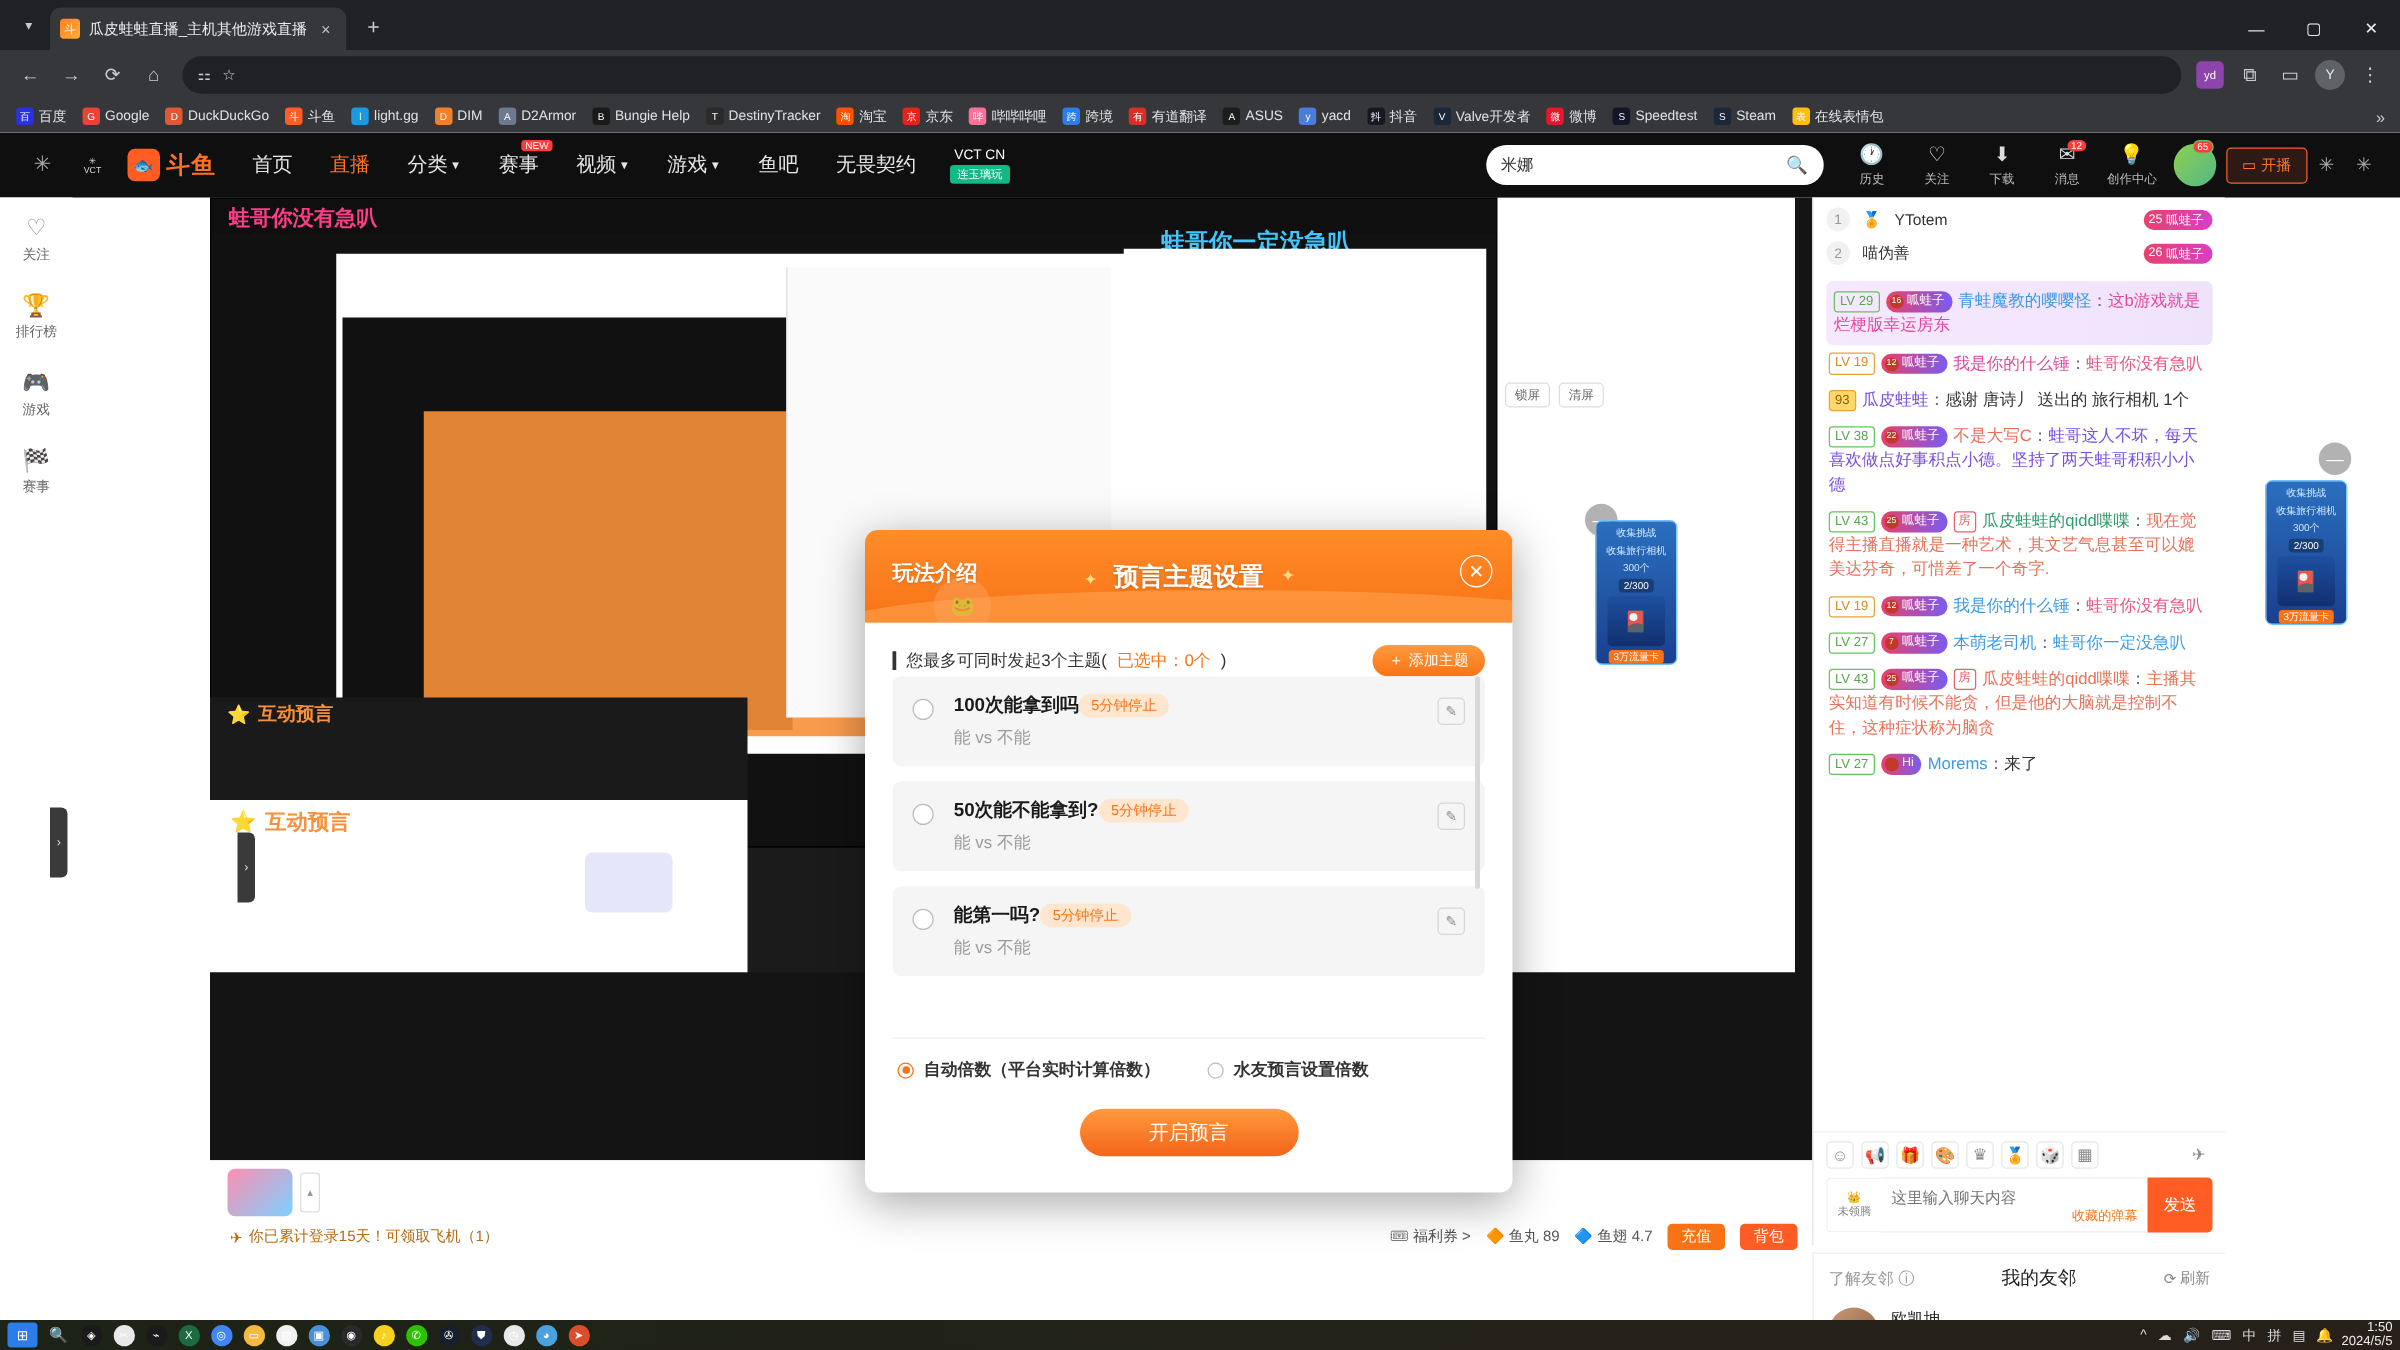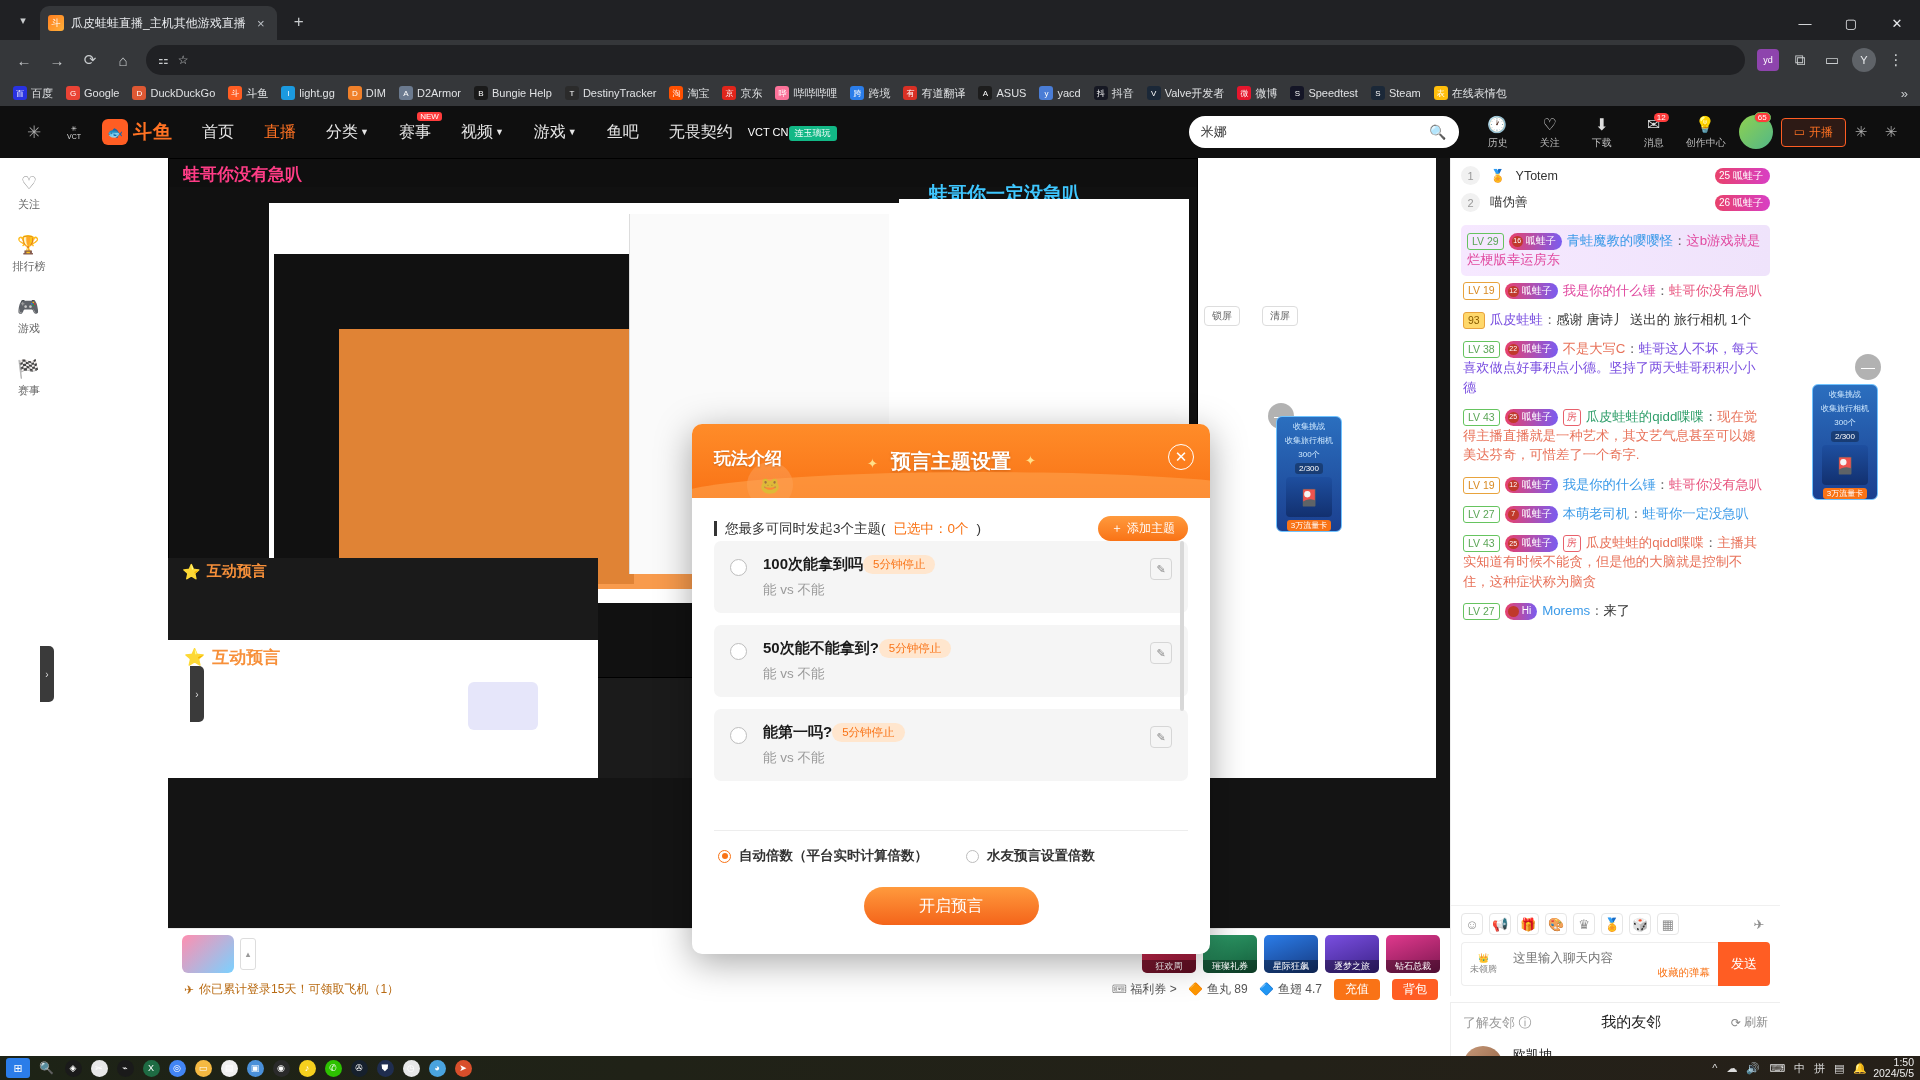--- a/index.html
+++ b/index.html
@@ -58,21 +58,21 @@
   .dy-vct { width:40px; display:flex; flex-direction:column; align-items:center; justify-content:center; color:#ddd; font-size:7px;}
   .dy-logo { display:flex; align-items:center; gap:5px; margin:0 14px 0 8px; }
   .dy-logo-mark { width:26px; height:26px; border-radius:6px; background:#ff5d23; display:flex; align-items:center;
                   justify-content:center; color:#fff; font-size:13px; }
   .dy-logo-text { color:#ff7223; font-size:19px; font-weight:bold; letter-spacing:1px; }
   .dy-nav-item { color:#e6e6e6; font-size:16px; padding:0 15px; position:relative; white-space:nowrap; }
   .dy-nav-item.on { color:#ff7223; }
   .dy-nav-item .caret { font-size:9px; margin-left:2px; vertical-align:middle; }
   .dy-nav-item .newtag { position:absolute; top:-10px; right:4px; background:#ff3c3c; color:#fff;
                          font-size:8px; border-radius:3px; padding:0 3px; }
-  .vct-box { display:flex; align-items:center; }
+  .vct-box { display:flex; flex-direction:column; align-items:center; margin-left:12px; }
   .vct-t { color:#fff; font-size:11px; }
   .vct-b { background:#12b886; color:#fff; font-size:9px; border-radius:3px; padding:1px 6px; margin-top:2px;}
   .dy-search { margin-left:auto; width:270px; height:32px; background:#fff; border-radius:17px;
                display:flex; align-items:center; padding:0 12px; }
   .dy-search input { border:none; outline:none; flex:1; font-size:13px; color:#333; background:transparent;
                      font-family:inherit; }
   .dy-search .sico { color:#777; font-size:14px; }
   .dy-tools { display:flex; align-items:center; gap:2px; margin-left:14px; }
   .dy-tool { width:50px; display:flex; flex-direction:column; align-items:center; gap:2px; color:#bbb; font-size:10px; position:relative;}
   .dy-tool .g { font-size:16px; color:#ddd; }
@@ -475,21 +475,21 @@
         <div class="nested" style="left:0;top:400px;width:430px;height:220px;background:#1a1a1a;border:none;">
           <div style="position:absolute;left:14px;top:4px;display:flex;align-items:center;gap:6px;color:#f7903a;font-size:15px;font-weight:bold;">
             ⭐ <span>互动预言</span>
           </div>
         </div>
         <div style="position:absolute;left:0;top:482px;width:430px;height:138px;background:#fff;"></div>
         <div style="position:absolute;left:16px;top:488px;display:flex;align-items:center;gap:7px;color:#f7903a;font-size:17px;font-weight:bold;">⭐ <span>互动预言</span></div>
         <div style="position:absolute;left:300px;top:524px;width:70px;height:48px;background:#e6e6fa;border-radius:6px;"></div>
 
         <div style="position:absolute;left:1030px;top:0;width:238px;height:620px;background:#fff;"></div>
-        <div style="position:absolute;left:1036px;top:148px;display:flex;gap:22px;">
+        <div style="position:absolute;left:1036px;top:148px;display:flex;gap:7px;">
           <span style="border:1px solid #ddd;border-radius:4px;padding:2px 7px;font-size:10px;color:#666;">锁屏</span>
           <span style="border:1px solid #ddd;border-radius:4px;padding:2px 7px;font-size:10px;color:#666;">清屏</span>
         </div>
       </div>
       <div class="minus-fab" style="left:1100px;top:245px;">—</div>
       <div class="collect-card" style="left:1108px;top:258px;">
         <div class="cc-t">收集挑战</div>
         <div class="cc-t">收集旅行相机</div>
         <div class="cc-t">300个</div>
         <div class="cc-b">2/300</div>
@@ -581,37 +581,20 @@
 
     <div class="underbar">
       <div class="ub-gifts">
         <div class="gift" style="background:linear-gradient(135deg,#ff8fb0,#7ad1ff);"></div>
         <div style="width:16px;height:32px;border:1px solid #ddd;border-radius:3px;display:flex;align-items:center;justify-content:center;color:#999;font-size:9px;">▴</div>
       </div>
       <div class="ub-text">
         <span>✈</span>
         <span>你已累计登录15天！可领取飞机（1）</span>
       </div>
-      <div class="ub-right" id="event-cards">
-          <div class="rank-card" style="background: linear-gradient(160deg, rgb(232, 52, 92), rgb(139, 19, 50));">
-            <span>狂欢周</span>
-          </div>
-          <div class="rank-card" style="background: linear-gradient(160deg, rgb(47, 158, 106), rgb(20, 92, 58));">
-            <span>璀璨礼券</span>
-          </div>
-          <div class="rank-card" style="background: linear-gradient(160deg, rgb(43, 125, 233), rgb(22, 57, 127));">
-            <span>星际狂飙</span>
-          </div>
-          <div class="rank-card" style="background: linear-gradient(160deg, rgb(122, 79, 224), rgb(59, 34, 136));">
-            <span>逐梦之旅</span>
-          </div>
-          <div class="rank-card" style="background: linear-gradient(160deg, rgb(224, 57, 141), rgb(125, 23, 80));">
-            <span>钻石总裁</span>
-          </div>
-        </div>
       <div class="ub-right2">
         <span><span>🎟</span> <span>福利券 &gt;</span></span>
         <span>🔶 <span>鱼丸</span> <span>89</span></span>
         <span>🔷 <span>鱼翅</span> <span>4.7</span></span>
         <span class="coin-pill">充值</span>
         <span class="gift-pill">背包</span>
       </div>
     </div>
 
     <div class="chat">

